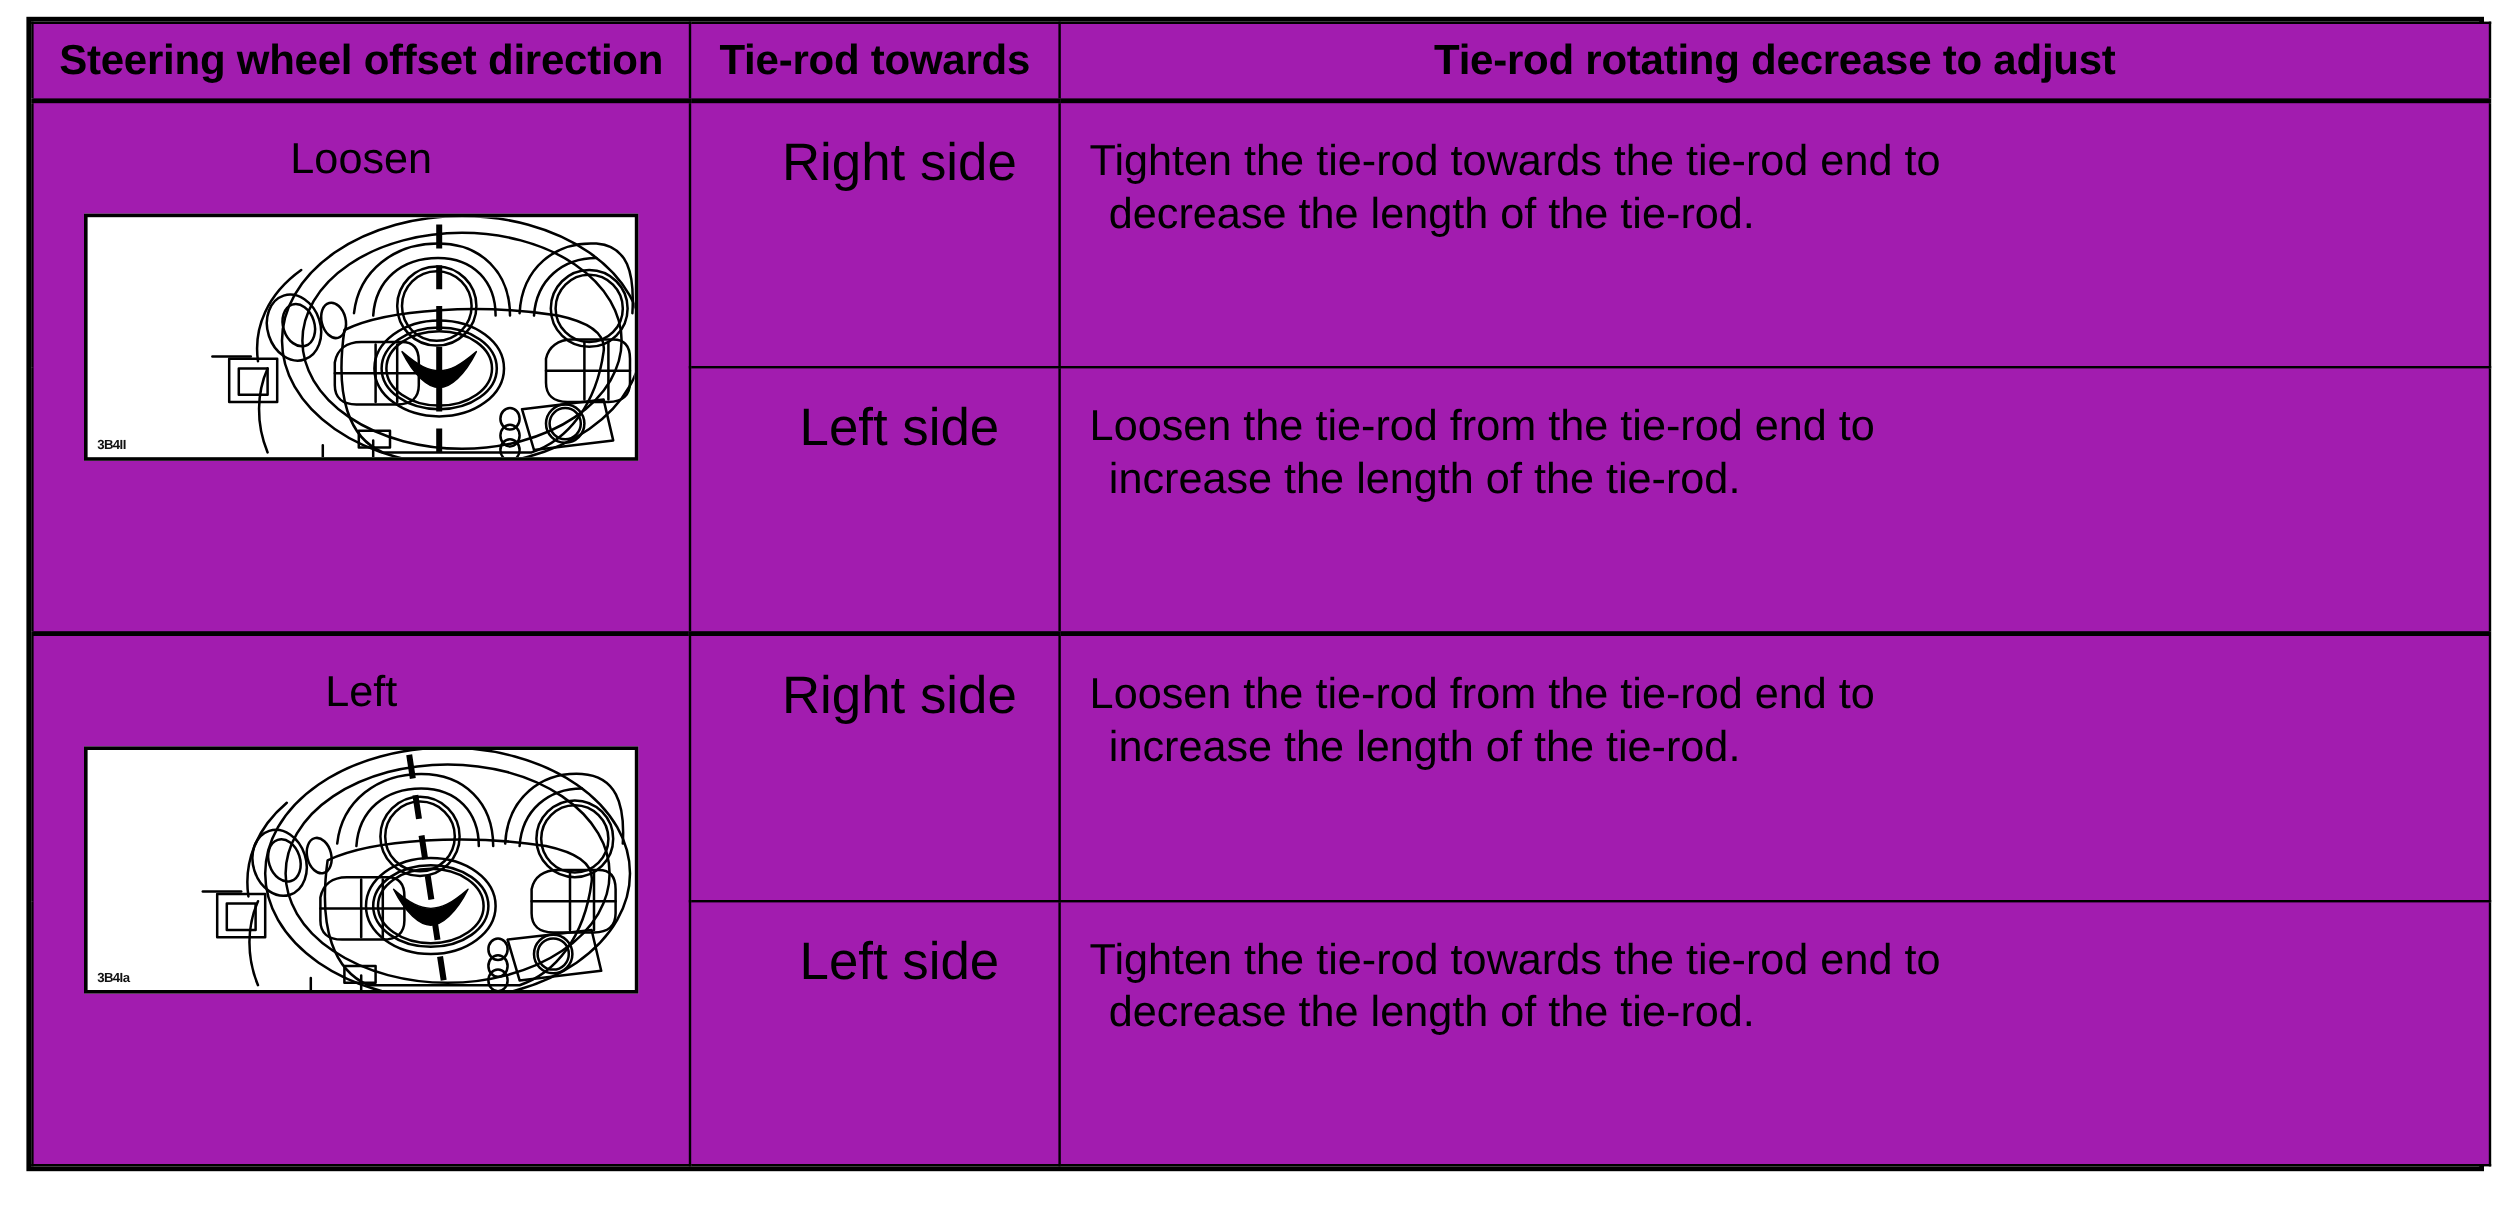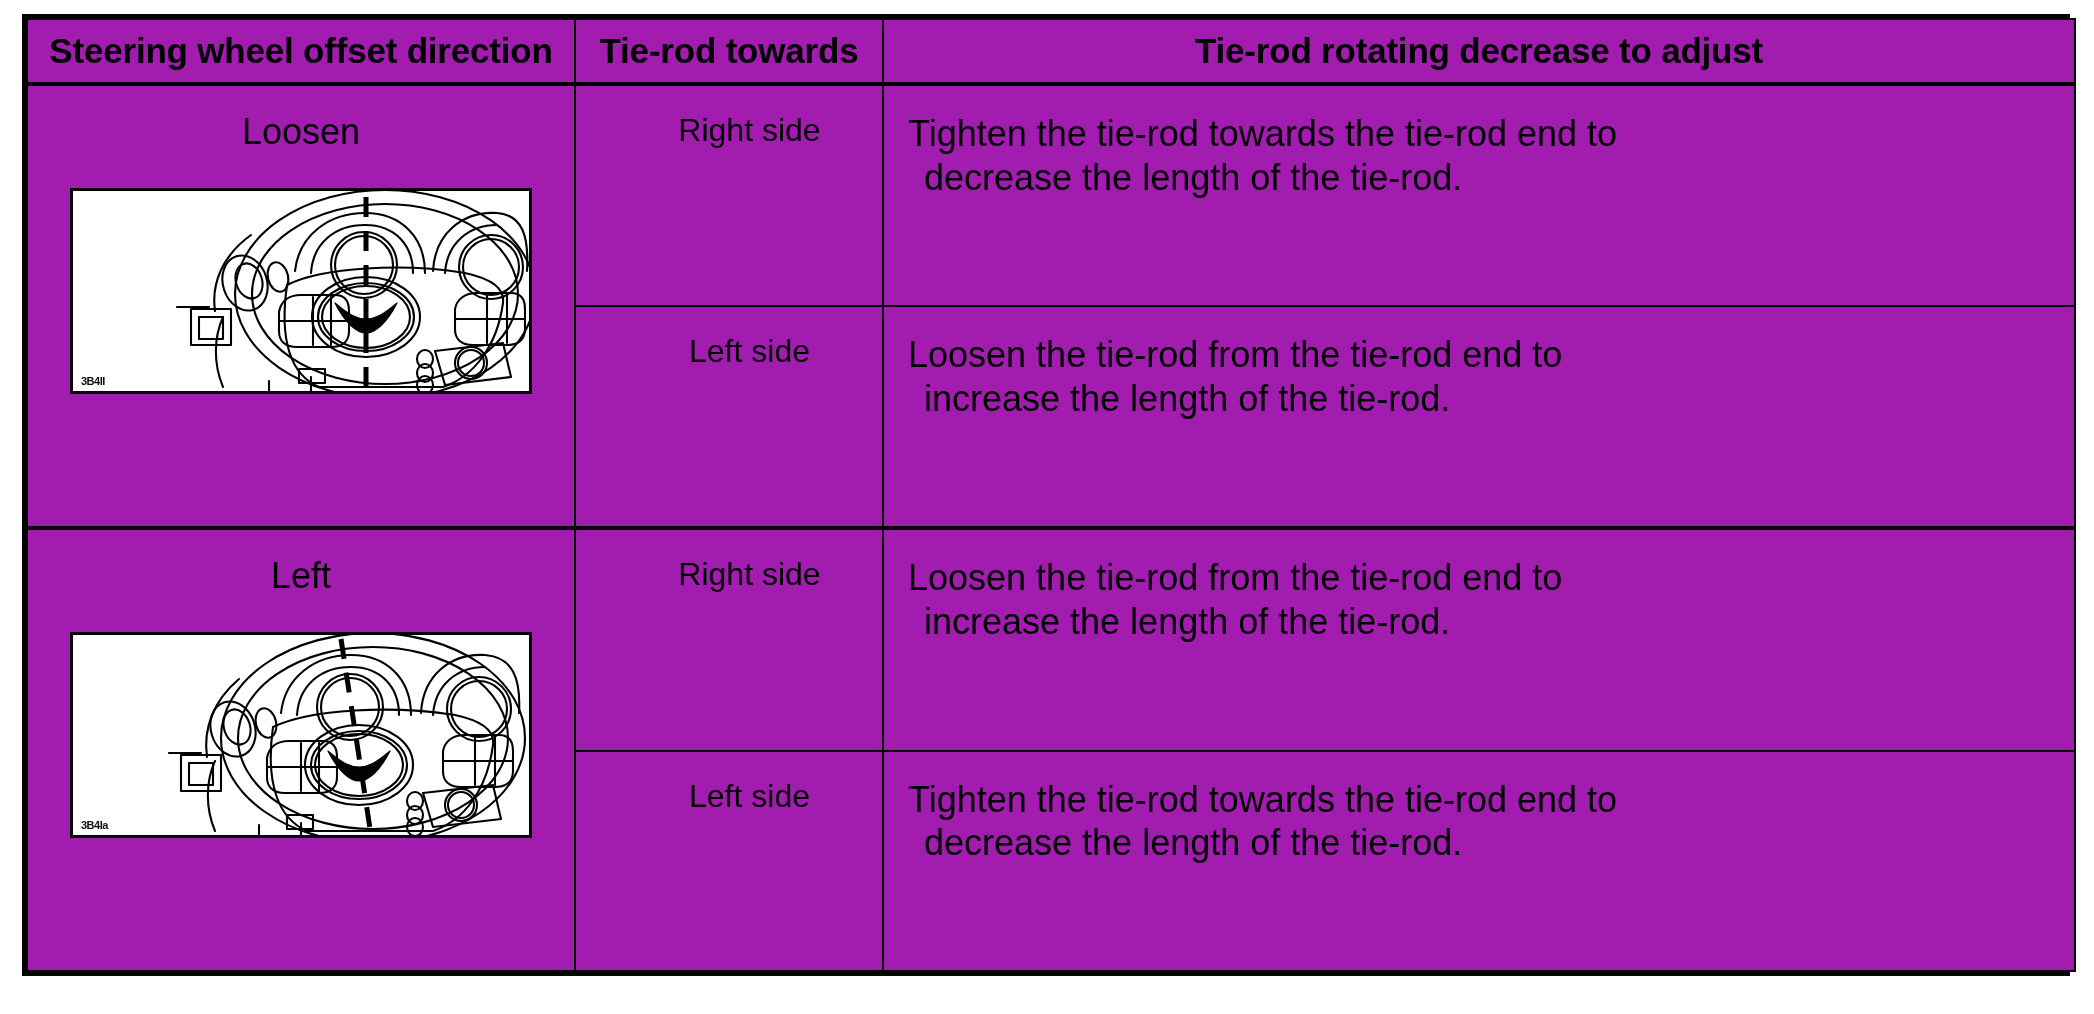--- a/index.html
+++ b/index.html
@@ -65,21 +65,21 @@
   .dir-cell { text-align: center; }
   .dir-label {
     font-size: 36px;
     line-height: 1.0;
     padding-top: 28px;
     padding-bottom: 26px;
     text-align: center;
   }
   .fig-box {
     position: relative;
-    margin: 12px auto;
+    margin: 2px auto;
     width: 462px;
     height: 206px;
     border: 3px solid #000;
     box-sizing: border-box;
     background: #fff;
     overflow: hidden;
   }
   .fig-code {
     position: absolute;
     left: 8px;
@@ -95,21 +95,21 @@
     left: 0;
     top: 0;
   }
 
   
   .side-cell {
     text-align: center;
     vertical-align: top;
   }
   .side-label {
-    font-size: 32px;
+    font-size: 44px;
     padding-top: 28px;
     line-height: 1.0;
     padding-left: 41px;
   }
 
   
   .instr-cell { vertical-align: top; margin-left: 20px; }
   .instr-text {
     font-size: 36px;
     line-height: 1.22;

